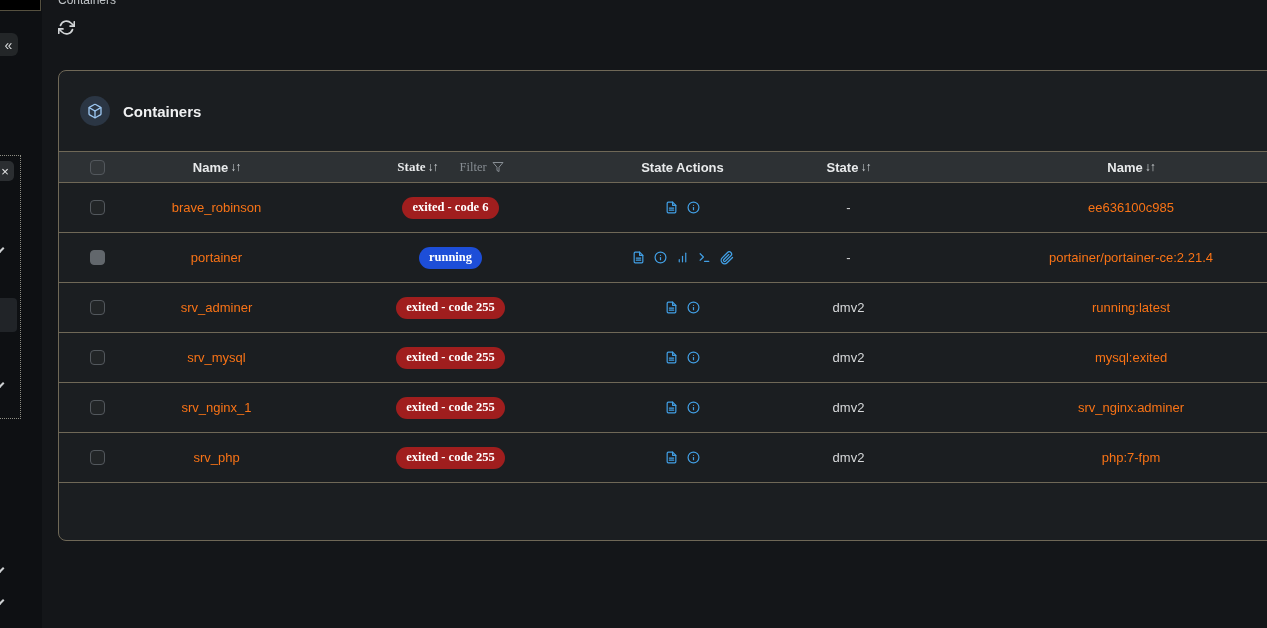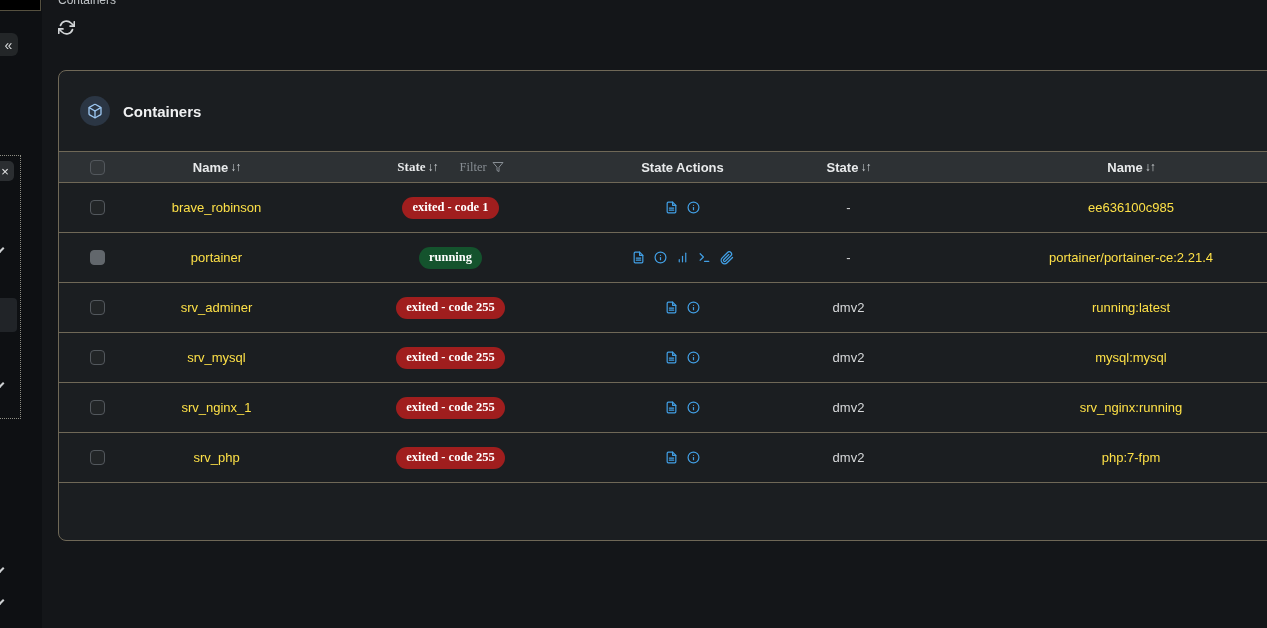--- a/index.html
+++ b/index.html
@@ -58,27 +58,27 @@
   .col-image { flex:1 1 auto; }
 
   .sort { font-size:12px; color:#ced2d5; margin-left:2px; letter-spacing:-1px; }
   .filter-wrap { display:flex; align-items:center; gap:5px; margin-left:22px;
                  color:#878d93; font-size:12.5px; font-weight:400; cursor:pointer; }
 
   .checkbox { width:15px; height:15px; border:1px solid #53585d; border-radius:4px;
               background:rgba(255,255,255,0.03); cursor:pointer; }
   .checkbox.filled { background:#62676c; border-color:#62676c; }
 
-  .link { color:#fde047; text-decoration:none; cursor:pointer; }
+  .link { color:#f97316; text-decoration:none; cursor:pointer; }
   .stack-text { color:#d6d8da; }
 
   .badge { display:inline-block; padding:3px 10px 4px; border-radius:999px;
            font-size:12.5px; font-weight:700; color:#fff; }
   .badge.danger  { background:#a01e1e; }
-  .badge.success { background:#14532d; }
+  .badge.success { background:#1d4ed8; }
 
   .qa { gap:9px; }
   .qa-icon { display:inline-flex; cursor:pointer; }
   svg { display:block; }
 </style>
 </head>
 <body>
 
 <div class="app">
 
@@ -154,21 +154,21 @@
 
       <div id="rows">
   <div class="trow">
     <div class="col col-check">
       <span class="checkbox"></span>
     </div>
     <div class="col col-name">
       <a class="link row-name">brave_robinson</a>
     </div>
     <div class="col col-state">
-      <span class="badge danger">exited - code 1</span>
+      <span class="badge danger">exited - code 6</span>
     </div>
     <div class="col col-qa qa">
               <span class="qa-icon">
                 <svg width="13" height="13" viewBox="0 0 24 24" fill="none" stroke="#42a0e6" stroke-width="2.2" stroke-linecap="round" stroke-linejoin="round">
                   <path d="M14 2H6a2 2 0 0 0-2 2v16a2 2 0 0 0 2 2h12a2 2 0 0 0 2-2V8z"></path>
                   <polyline points="14 2 14 8 20 8"></polyline>
                   <line x1="16" y1="13" x2="8" y2="13"></line>
                   <line x1="16" y1="17" x2="8" y2="17"></line>
                 </svg>
               </span>
@@ -300,21 +300,21 @@
                   <circle cx="12" cy="12" r="10"></circle>
                   <line x1="12" y1="16" x2="12" y2="12"></line>
                   <line x1="12" y1="8" x2="12.01" y2="8"></line>
                 </svg>
               </span>
             </div>
     <div class="col col-stack">
       <span class="stack-text">dmv2</span>
     </div>
     <div class="col col-image">
-      <a class="link row-image">mysql:mysql</a>
+      <a class="link row-image">mysql:exited</a>
     </div>
   </div>
 
   <div class="trow">
     <div class="col col-check">
       <span class="checkbox"></span>
     </div>
     <div class="col col-name">
       <a class="link row-name">srv_nginx_1</a>
     </div>
@@ -335,21 +335,21 @@
                   <circle cx="12" cy="12" r="10"></circle>
                   <line x1="12" y1="16" x2="12" y2="12"></line>
                   <line x1="12" y1="8" x2="12.01" y2="8"></line>
                 </svg>
               </span>
             </div>
     <div class="col col-stack">
       <span class="stack-text">dmv2</span>
     </div>
     <div class="col col-image">
-      <a class="link row-image">srv_nginx:running</a>
+      <a class="link row-image">srv_nginx:adminer</a>
     </div>
   </div>
 
   <div class="trow">
     <div class="col col-check">
       <span class="checkbox"></span>
     </div>
     <div class="col col-name">
       <a class="link row-name">srv_php</a>
     </div>

